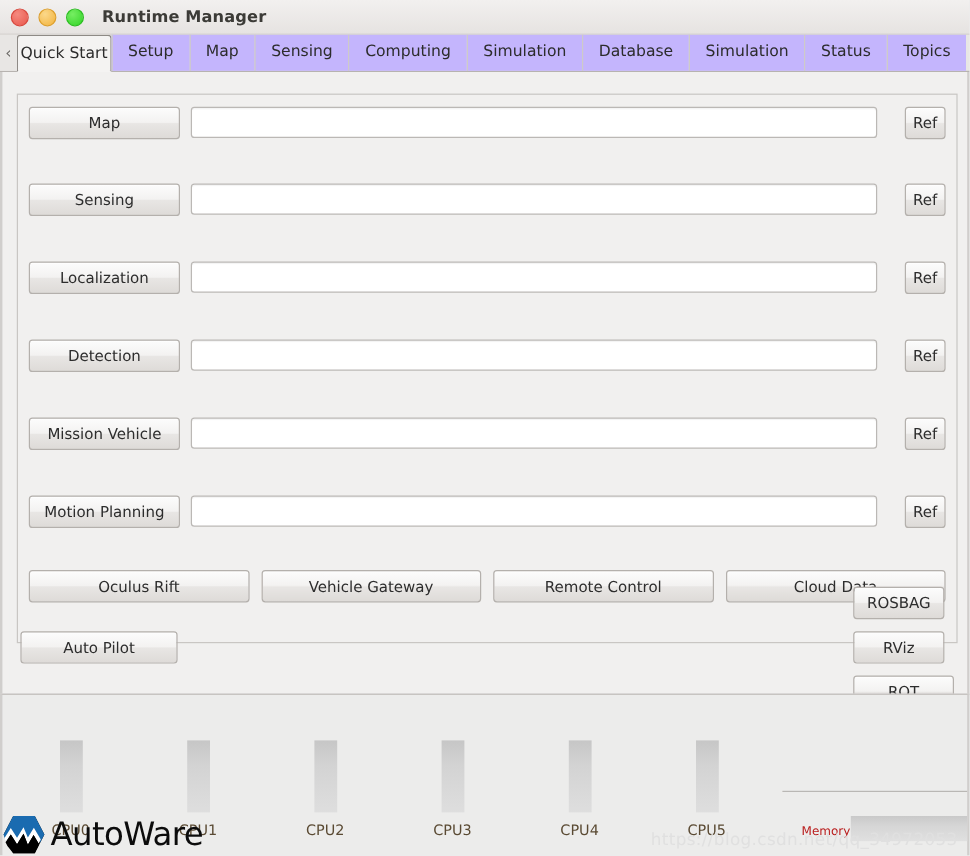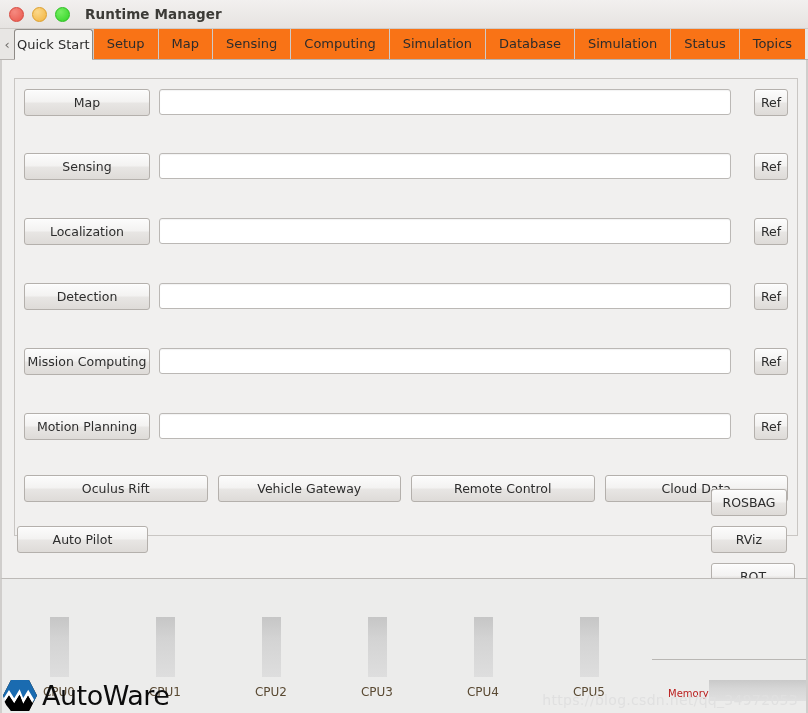--- a/index.html
+++ b/index.html
@@ -65,21 +65,21 @@
     color: #6d6a67;
     background: #e8e6e4;
     flex: 0 0 auto;
   }
   .tab {
     height: 30px;
     line-height: 30px;
     padding: 0 13px;
     font-size: 13px;
     color: #2c2c2c;
-    background: #f97316;
+    background: #c4b5fd;
     border-left: 1px solid #cecbc8;
     box-sizing: border-box;
     white-space: nowrap;
     flex: 0 0 auto;
   }
   .tab:first-of-type { border-left: none; }
   .tab.active {
     background: #f4f3f2;
     border: 1px solid #8e8a86;
     border-bottom: 1px solid #f4f3f2;
@@ -350,21 +350,21 @@
         <div class="btn ref-btn">Ref</div>
       </div>
 
       <div class="row" style="top:204px;">
         <div class="btn module-btn">Detection</div>
         <input class="path-input" type="text" placeholder="" style="">
         <div class="btn ref-btn">Ref</div>
       </div>
 
       <div class="row" style="top:269px;">
-        <div class="btn module-btn">Mission Computing</div>
+        <div class="btn module-btn">Mission Vehicle</div>
         <input class="path-input" type="text" placeholder="" style="">
         <div class="btn ref-btn">Ref</div>
       </div>
 
       <div class="row" style="top:334px;">
         <div class="btn module-btn">Motion Planning</div>
         <input class="path-input" type="text" placeholder="" style="">
         <div class="btn ref-btn">Ref</div>
       </div>
 

